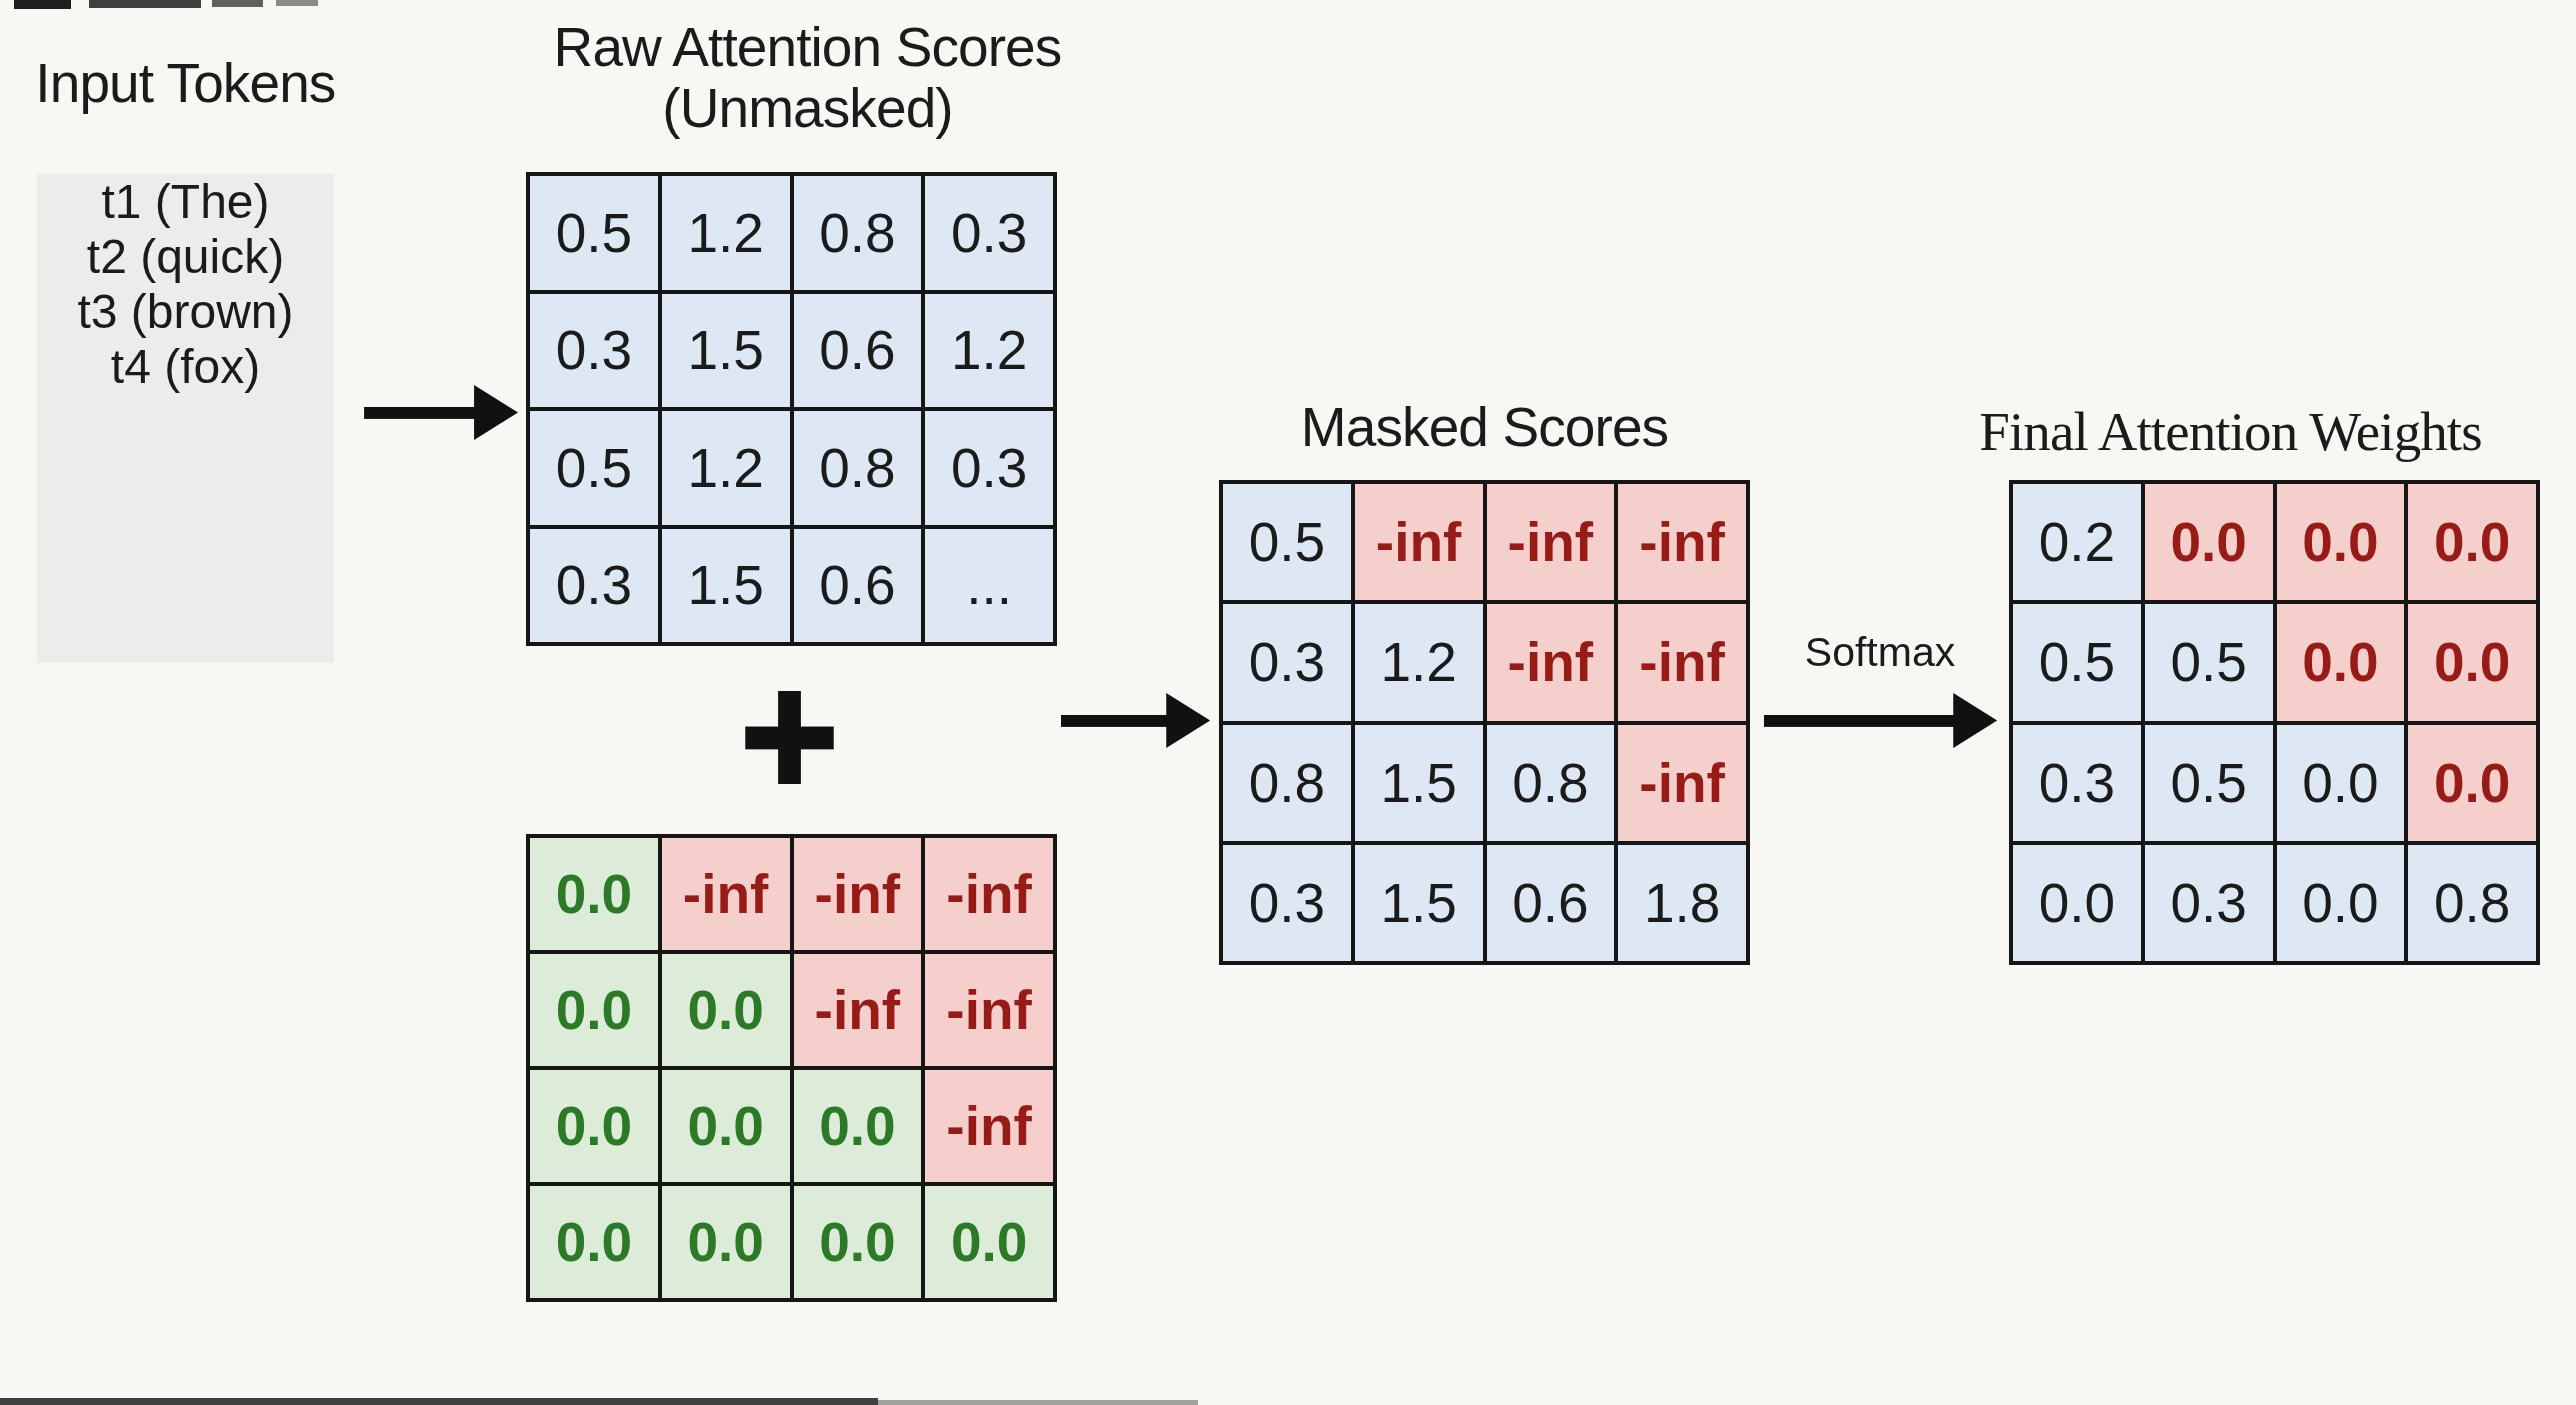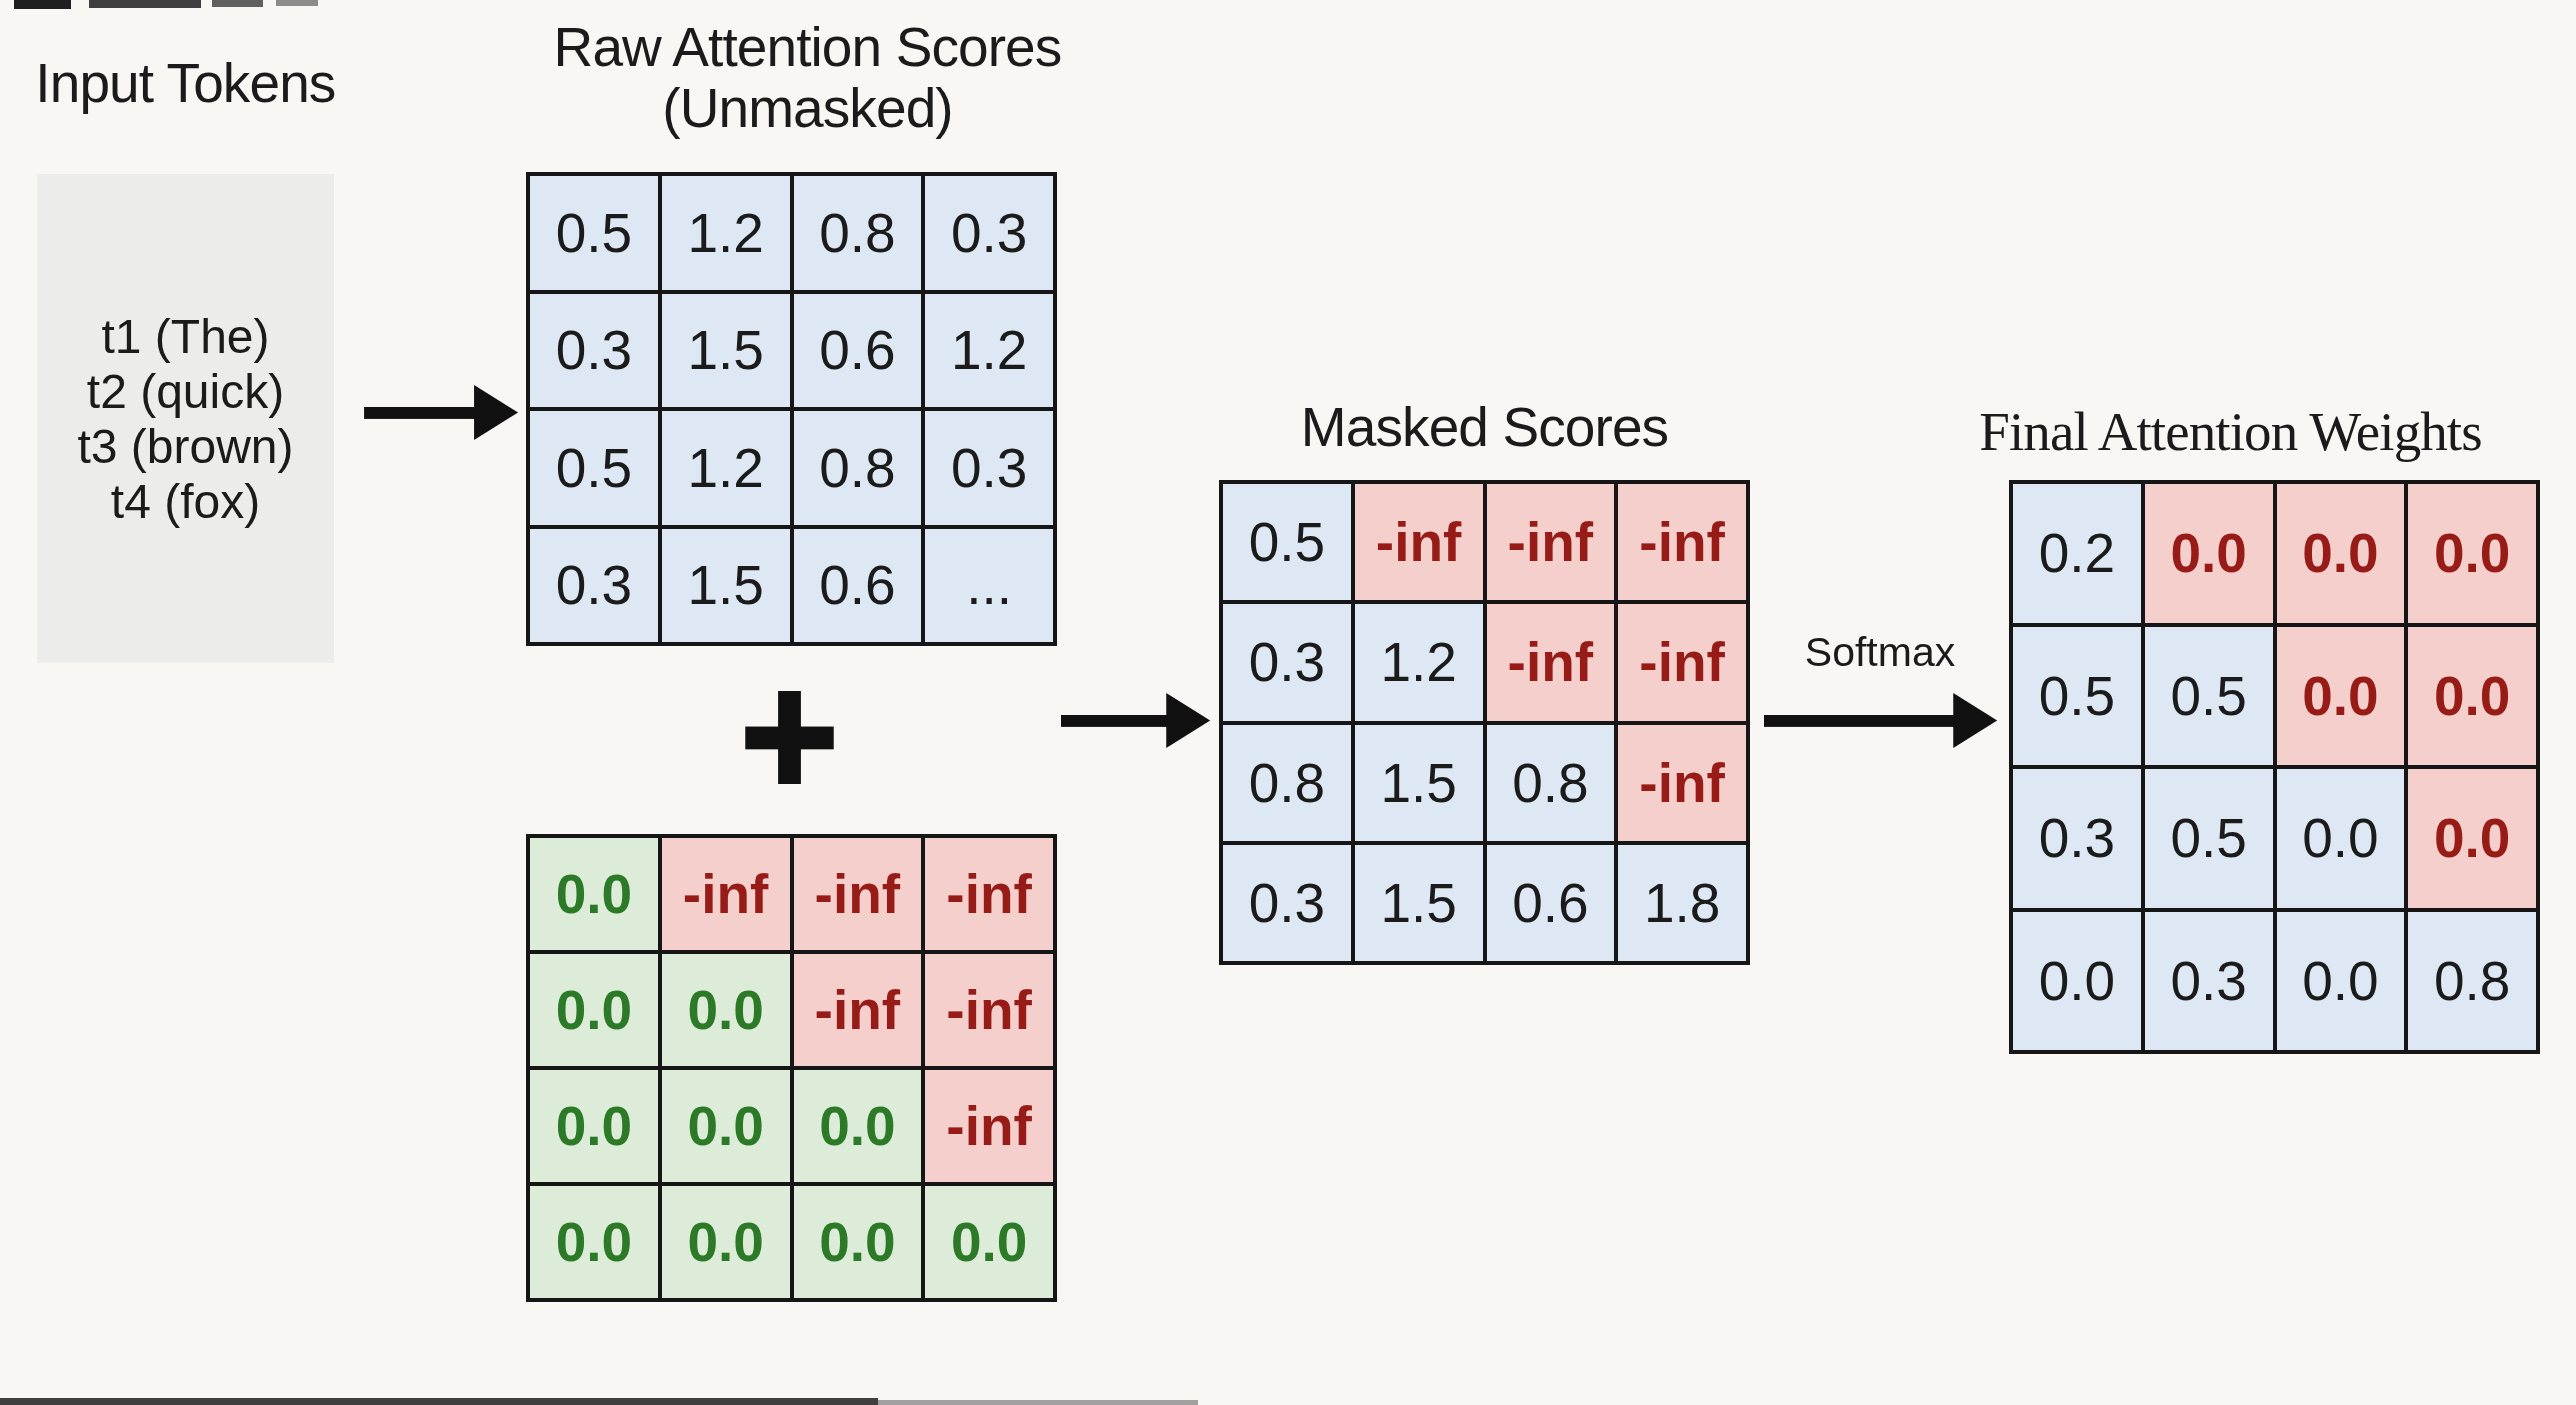--- a/index.html
+++ b/index.html
@@ -33,21 +33,21 @@
     letter-spacing: -0.9px;
     color: var(--text-dark);
     white-space: nowrap;
   }
 
   
   .token-box {
     background: var(--token-box-bg);
     display: flex;
     flex-direction: column;
-    justify-content: center;
+    justify-content: flex-start;
     align-items: center;
   }
   .token-item {
     font-size: 48px;
     color: var(--text-dark);
     white-space: nowrap;
   }
 
   
   table.matrix {
@@ -205,21 +205,21 @@
 
   <div class="abs op-label" style="left:1762px; top:629px; width:236px;">Softmax</div>
 
   <svg class="abs arrow" style="left:1764px; top:693px;" width="235" height="55" viewBox="0 0 257 60">
     <rect x="0" y="24" width="213" height="13" fill="currentColor"></rect>
     <polygon points="207,0 255,30 207,60" fill="currentColor"></polygon>
   </svg>
 
   <div class="abs diagram-title" style="left:1956px; top:401px; width:549px;font-family:Liberation Serif, serif;">Final Attention Weights</div>
 
-  <table class="abs matrix" style="left:2009px; top:480px; width:531px; height:574px;">
+  <table class="abs matrix" style="left:2009px; top:480px; width:531px; height:485px;">
     <tbody>
         <tr>
       <td class="cell-blue">0.2</td>
       <td class="cell-red">0.0</td>
       <td class="cell-red">0.0</td>
       <td class="cell-red">0.0</td>
     </tr>
     <tr>
       <td class="cell-blue">0.5</td>
       <td class="cell-blue">0.5</td>

